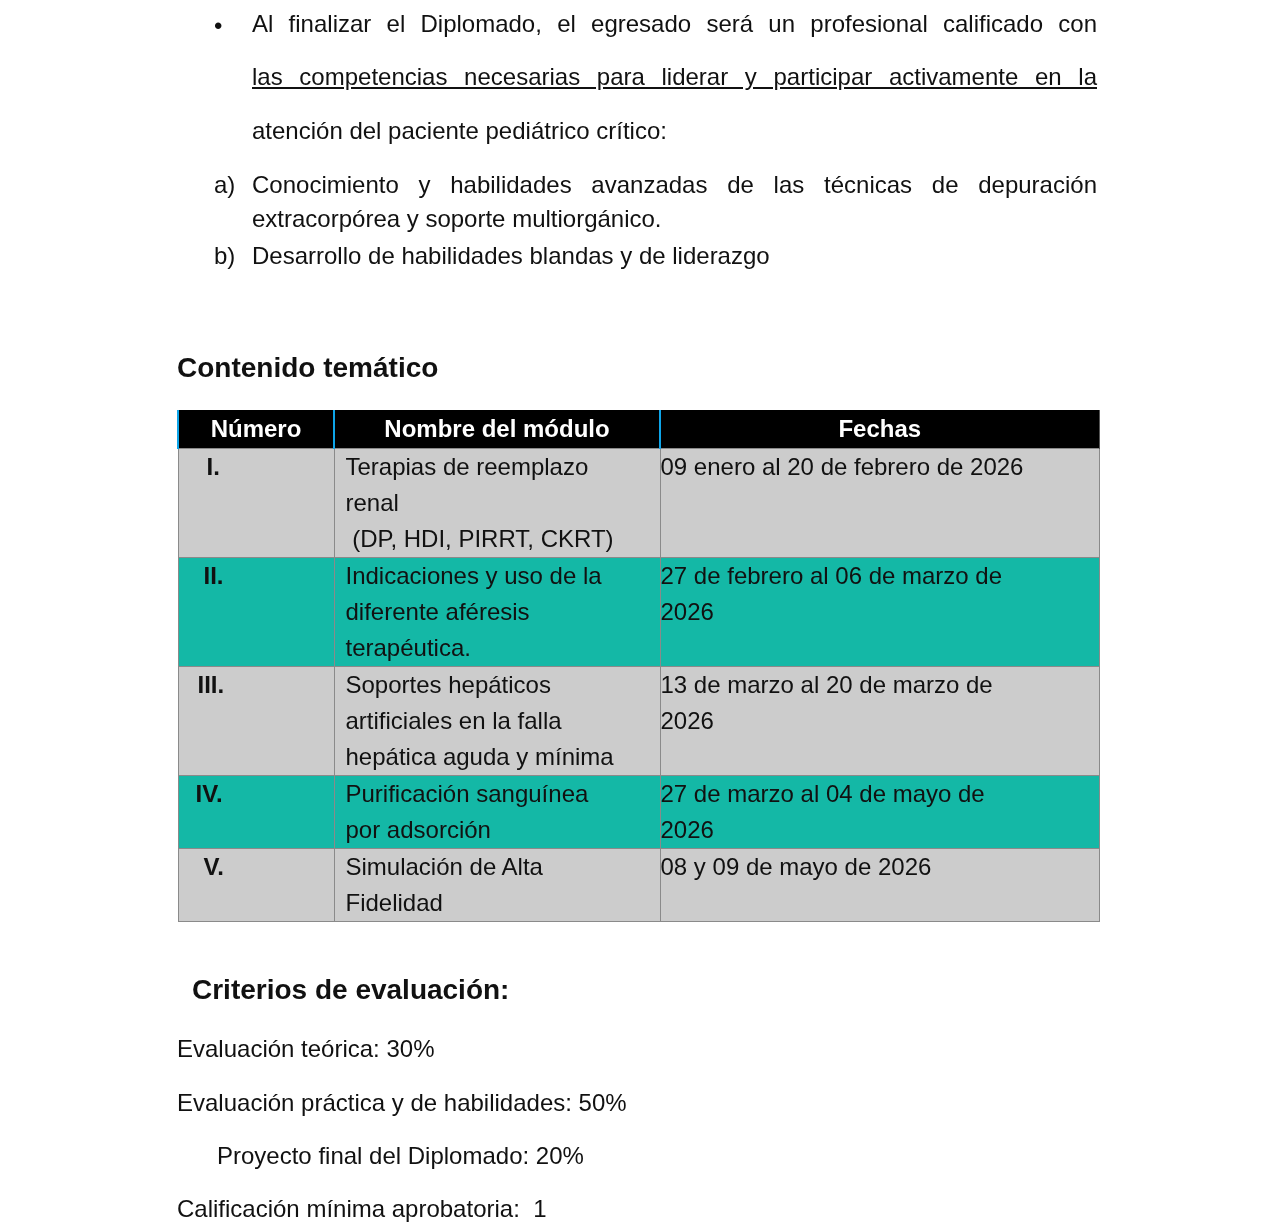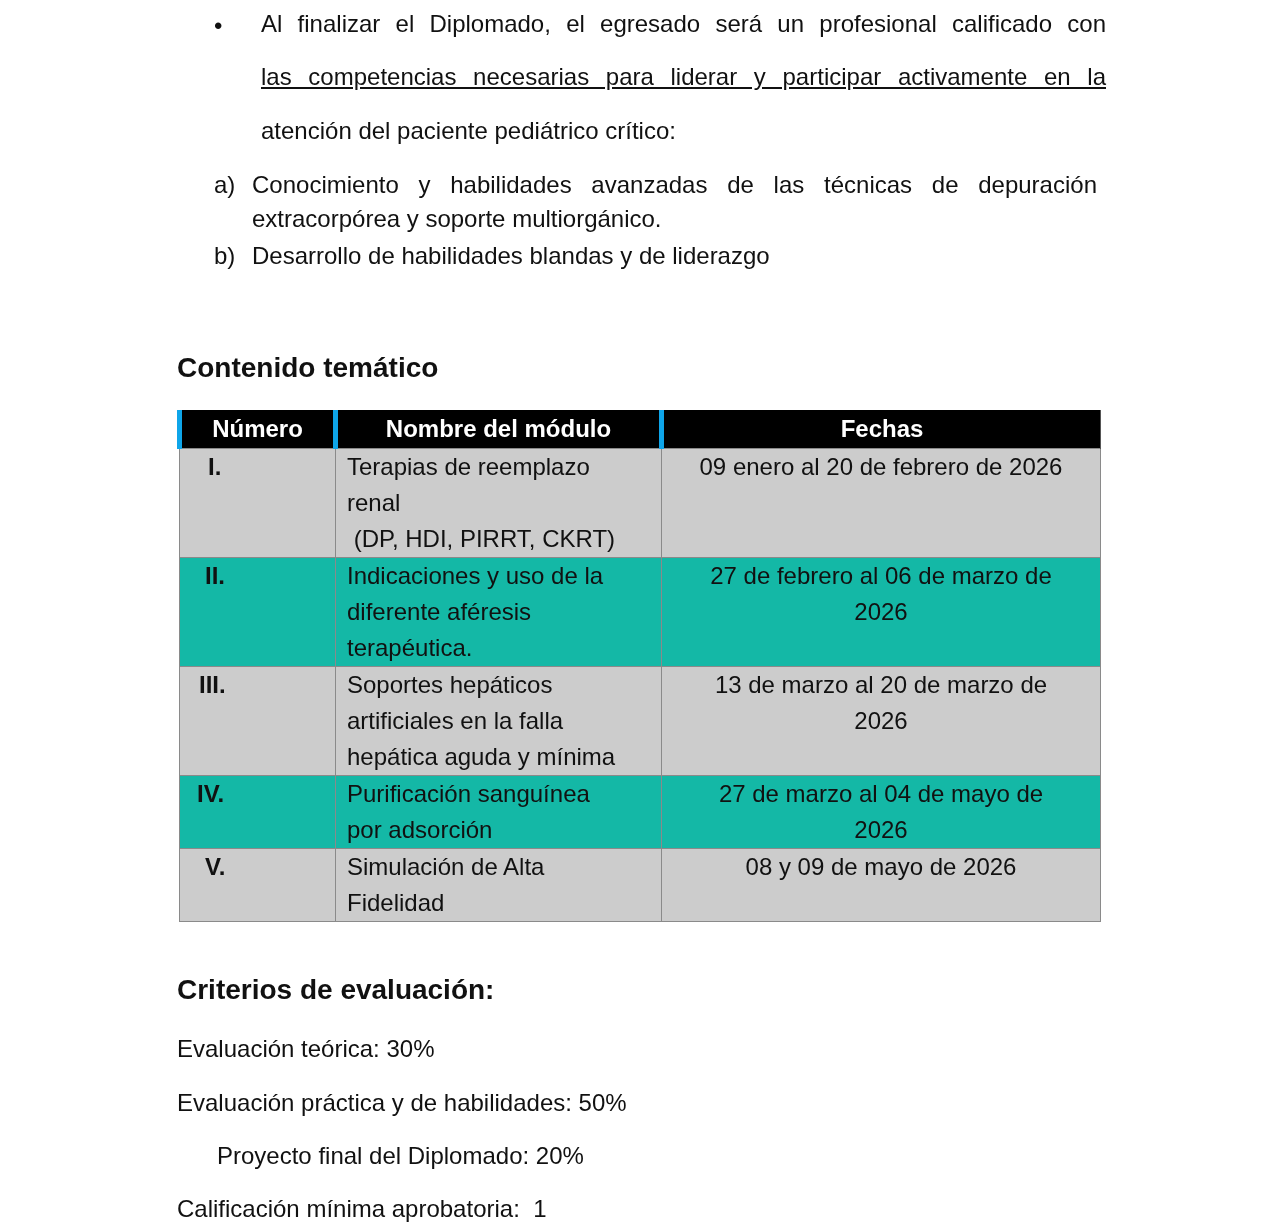--- a/index.html
+++ b/index.html
@@ -5,51 +5,51 @@
   html, body { margin: 0; padding: 0; background: #ffffff; }
   body {
     width: 1275px; height: 1232px; position: relative; overflow: hidden;
     font-family: "Liberation Sans", "DejaVu Sans", sans-serif;
     color: #111111;
   }
   .abs { position: absolute; }
 
   
   .bullet-dot { left: 214px; top: 12px; font-size: 24px; }
-  .bullet-line { left: 261px; width: 845px; font-size: 24px; white-space: nowrap; }
+  .bullet-line { left: 252px; width: 845px; font-size: 24px; white-space: nowrap; }
   .justify { text-align: justify; text-align-last: justify; white-space: normal; }
 
   .list-marker { left: 214px; font-size: 24px; }
   .list-line { left: 252px; width: 845px; font-size: 24px; white-space: nowrap; }
 
   .section-title { left: 177px; font-size: 28px; font-weight: bold; }
 
   
   table.modules {
     position: absolute; left: 177px; top: 410px;
     width: 921px; border-collapse: collapse; table-layout: fixed;
     font-size: 24px;
   }
   table.modules col.c1 { width: 156px; }
   table.modules col.c2 { width: 326px; }
   table.modules col.c3 { width: 439px; }
   table.modules th {
     background: #000000; color: #ffffff; font-weight: bold;
     height: 36px; padding: 0; text-align: center; line-height: 38px;
-    border-left: 5px solid #0ea5e9; border-right: 1px solid #555;
+    border-left: 2px solid #0ea5e9; border-right: 1px solid #555;
   }
   table.modules td {
     border: 1px solid #8a8a8a; vertical-align: top; padding: 0;
     line-height: 36px;
   }
   tr.shade td { background: #cccccc; }
   tr.plain td { background: #14b8a6; }
   td.num { font-weight: bold; padding-left: 28px !important; }
   td.name { padding-left: 11px !important; }
-  td.date { text-align: center; }
+  td.date { text-align: left; }
   tr.h108 td { height: 107px; }
   tr.h72 td { height: 71px; }
 
   .eval-line { left: 177px; font-size: 24px; }
 </style>
 </head>
 <body>
 
 <div>
   <span class="abs bullet-dot">•</span>
@@ -134,17 +134,17 @@
         <div>Simulación de Alta</div>
         <div>Fidelidad</div>
       </td>
       <td class="date">
         <div>08 y 09 de mayo de 2026</div>
       </td>
     </tr>
   </tbody>
 </table>
 
-<div class="abs section-title" style="top:974px;">Criterios de evaluación:</div>
+<div class="abs section-title" style="top:974px;margin-left:15px;">Criterios de evaluación:</div>
 <div class="abs eval-line" style="top:1035px;">Evaluación teórica: 30%</div>
 <div class="abs eval-line" style="top:1089px;">Evaluación práctica y de habilidades: 50%</div>
 <div class="abs eval-line" style="top:1142px;margin-left:40px;">Proyecto final del Diplomado: 20%</div>
 <div class="abs eval-line" style="top:1195px; white-space:pre;">Calificación mínima aprobatoria:  1</div>
 
 </body></html>

